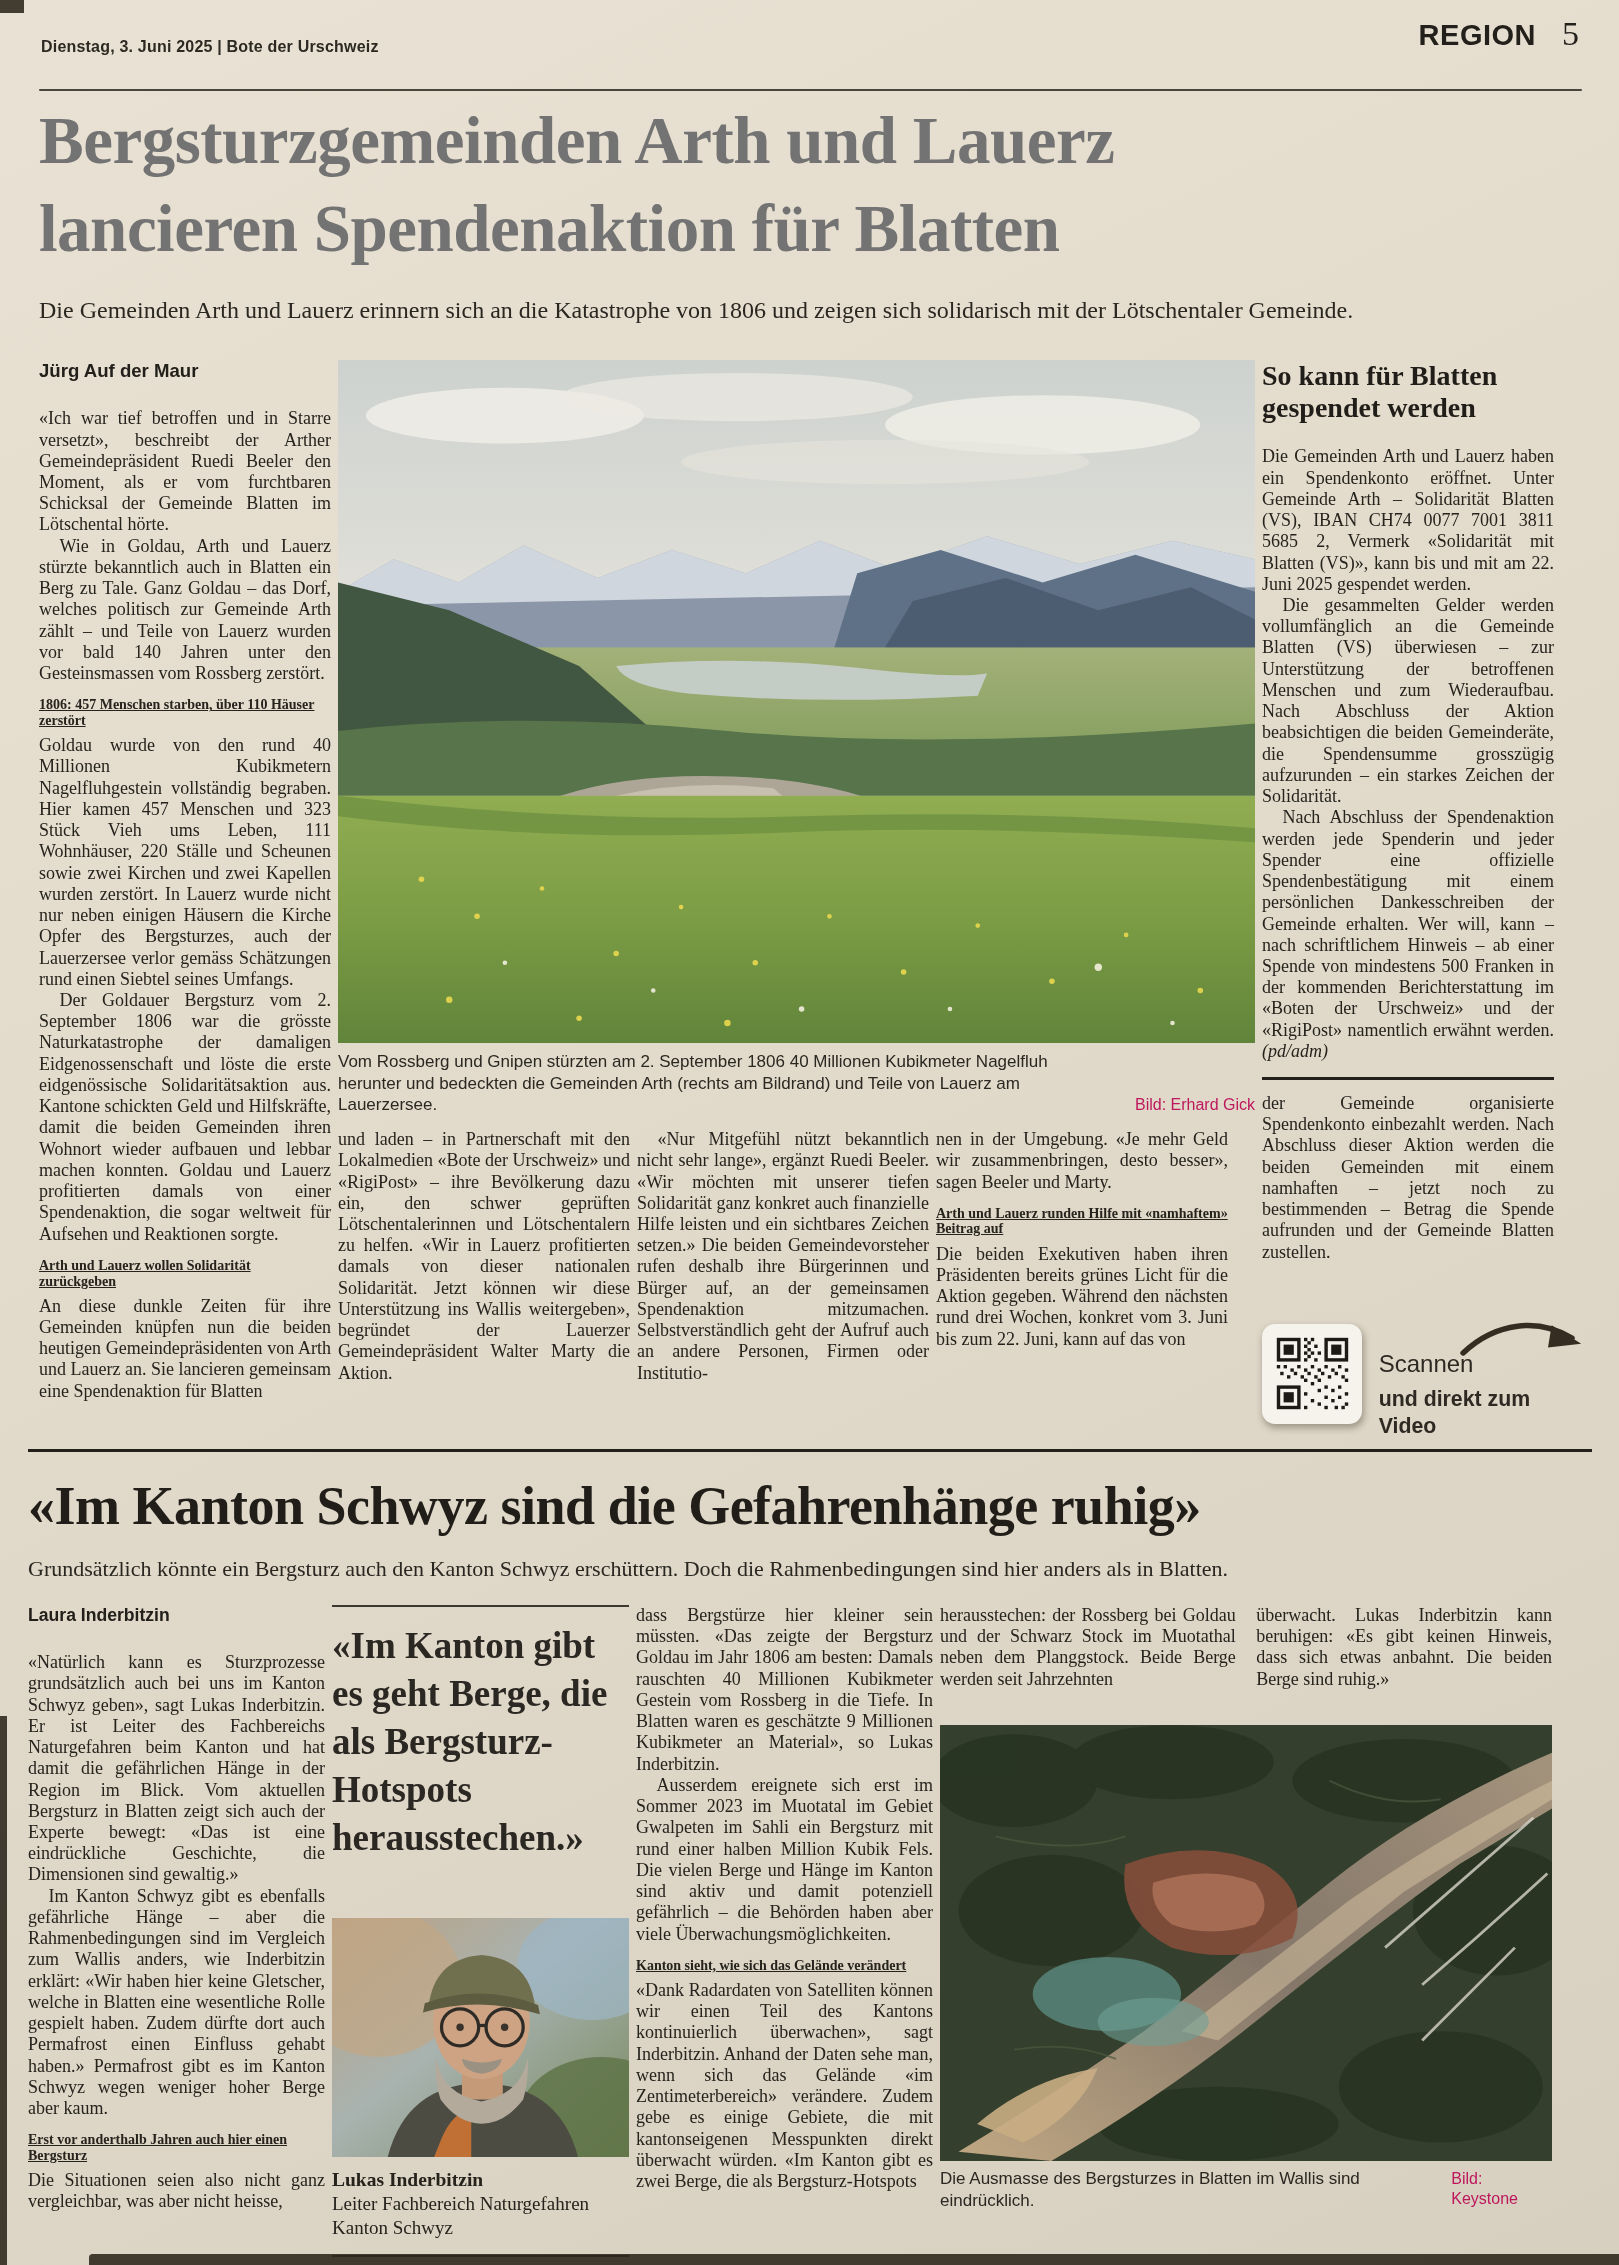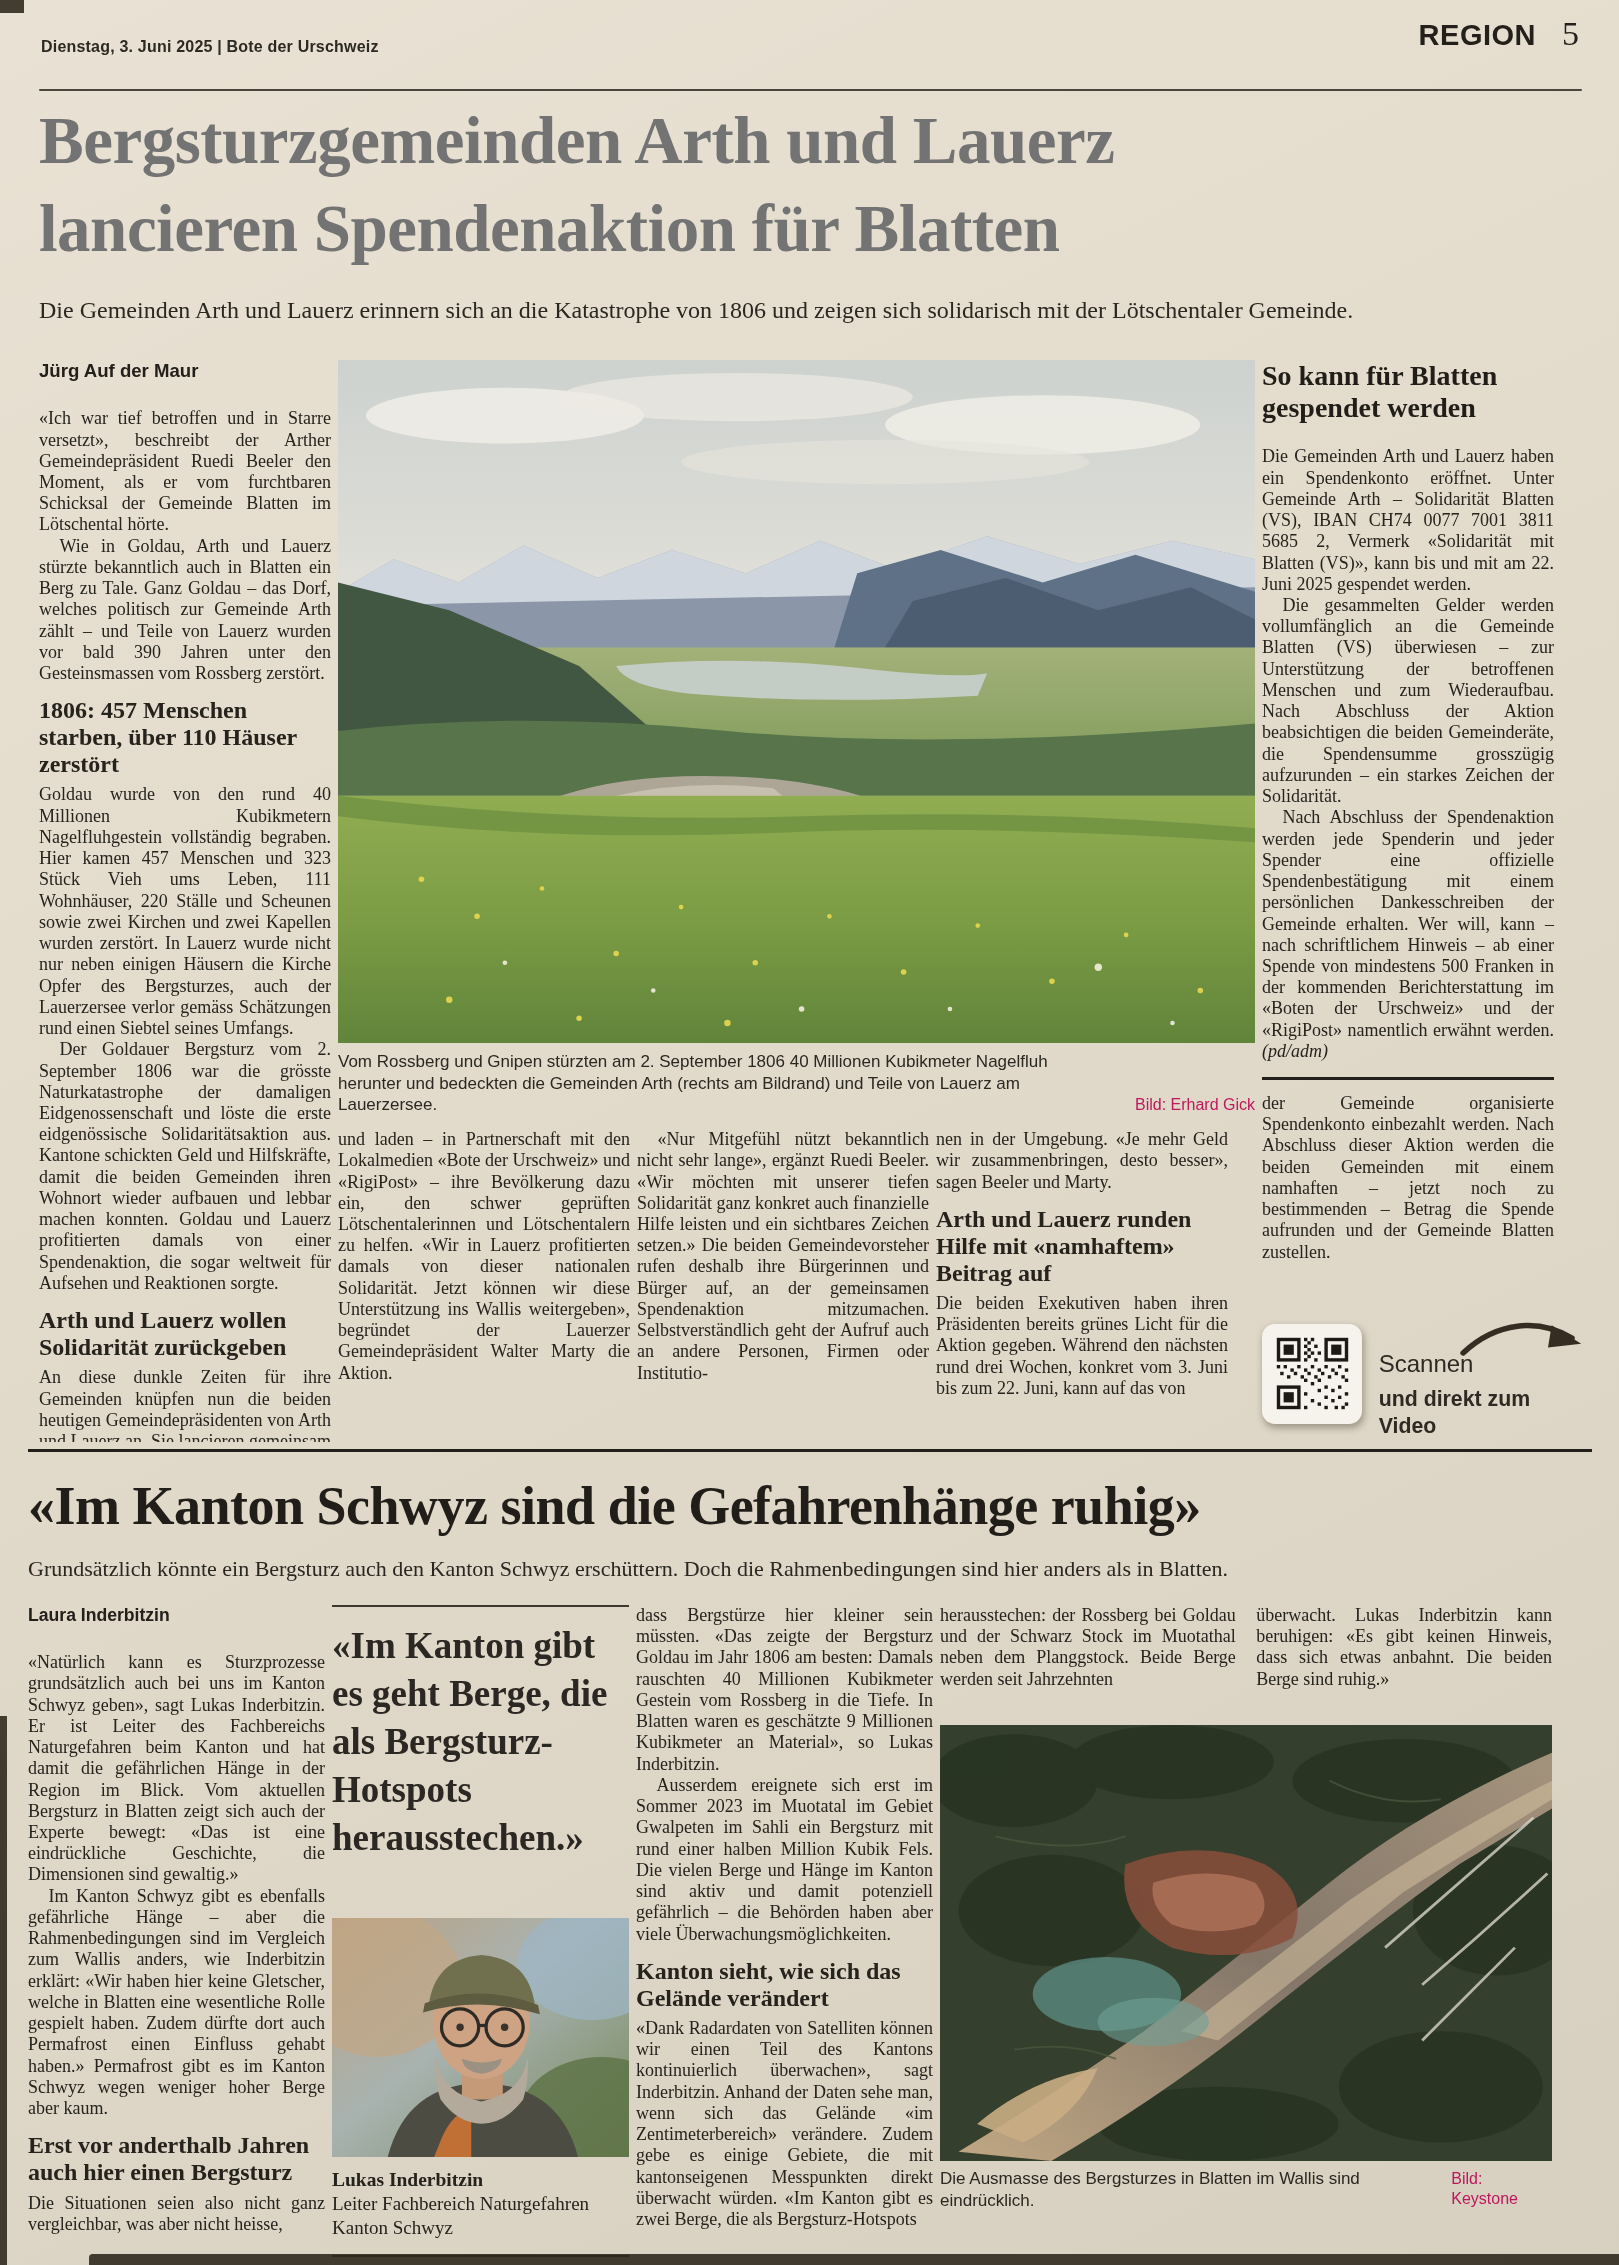--- a/index.html
+++ b/index.html
@@ -16,21 +16,21 @@
   .pagenum{font:400 34px/1 "Liberation Serif",serif;color:#23201b;margin-left:26px;}
   .top-rule{height:1.9px;background:#4a453c;border-radius:1.9px;}
   
   .h1{font:700 67px/1.32 "Liberation Serif",serif;color:#737373;letter-spacing:-0.5px;}
   .lead{font:400 24px/1.25 "Liberation Serif",serif;color:#2a2620;}
   .cols{display:flex;gap:7px;}
   .col{width:292px;flex:0 0 292px;}
   .bodytext{font:400 18px/1.18 "Liberation Serif",serif;text-align:justify;color:#26231d;}
   .bodytext p{margin:0;}
   .bodytext p.indent{text-indent:20.4px;}
-  .subhead{font-weight:700;font-size:24px;line-height:1.12;margin:13px 0 6.5px;text-align:left;}
+  .subhead{font-weight:700;font-size:14px;line-height:1.12;margin:13px 0 6.5px;text-align:left;text-decoration:underline;}
   .byline{font:700 18.6px/1.2 "Liberation Sans",sans-serif;color:#23201b;margin-bottom:26px;}
   .photo-frame{overflow:hidden;background:#9aa39b;}
   .caption{font:400 17px/1.28 "Liberation Sans",sans-serif;color:#2b2822;}
   .credit{font:400 16px/1.2 "Liberation Sans",sans-serif;color:#be185d;}
   .boxtitle{font:700 28px/1.15 "Liberation Serif",serif;color:#211e19;margin:0 0 22px;}
   .black-rule{height:2.8px;background:#23201b;}
   .thin-rule{height:1.9px;background:#3c3830;}
   
   .h2{font:700 54px/1.1 "Liberation Serif",serif;color:#211e19;letter-spacing:-0.5px;}
   .lead2{font:400 22px/1.25 "Liberation Serif",serif;color:#2a2620;}
@@ -58,21 +58,21 @@
 <div class="abs top-rule" style="left:39px;top:89px;width:1543px;"></div>
 
 <div class="abs h1" style="left:39px;top:96px;width:1336px;">Bergsturzgemeinden Arth und Lauerz lancieren Spendenaktion für Blatten</div>
 <div class="abs lead" style="left:39px;top:295px;width:1503px;">Die Gemeinden Arth und Lauerz erinnern sich an die Katastrophe von 1806 und zeigen sich solidarisch mit der Lötschentaler Gemeinde.</div>
 
 <div class="abs cols" style="left:39px;top:360px;width:1543px;height:1082px;overflow:hidden;">
 
   <div class="col bodytext">
     <div class="byline">Jürg Auf der Maur</div>
     <p>«Ich war tief betroffen und in Starre versetzt», beschreibt der Arther Gemeindepräsident Ruedi Beeler den Moment, als er vom furchtbaren Schicksal der Gemeinde Blatten im Lötschental hörte.</p>
-    <p class="indent">Wie in Goldau, Arth und Lauerz stürzte bekanntlich auch in Blatten ein Berg zu Tale. Ganz Goldau – das Dorf, welches politisch zur Gemeinde Arth zählt – und Teile von Lauerz wurden vor bald 390 Jahren unter den Gesteinsmassen vom Rossberg zerstört.</p>
+    <p class="indent">Wie in Goldau, Arth und Lauerz stürzte bekanntlich auch in Blatten ein Berg zu Tale. Ganz Goldau – das Dorf, welches politisch zur Gemeinde Arth zählt – und Teile von Lauerz wurden vor bald 140 Jahren unter den Gesteinsmassen vom Rossberg zerstört.</p>
     <div class="subhead">1806: 457 Menschen starben, über 110 Häuser zerstört</div>
     <p>Goldau wurde von den rund 40 Millionen Kubikmetern Nagelfluhgestein vollständig begraben. Hier kamen 457 Menschen und 323 Stück Vieh ums Leben, 111 Wohnhäuser, 220 Ställe und Scheunen sowie zwei Kirchen und zwei Kapellen wurden zerstört. In Lauerz wurde nicht nur neben einigen Häusern die Kirche Opfer des Bergsturzes, auch der Lauerzersee verlor gemäss Schätzungen rund einen Siebtel seines Umfangs.</p>
     <p class="indent">Der Goldauer Bergsturz vom 2. September 1806 war die grösste Naturkatastrophe der damaligen Eidgenossenschaft und löste die erste eidgenössische Solidaritätsaktion aus. Kantone schickten Geld und Hilfskräfte, damit die beiden Gemeinden ihren Wohnort wieder aufbauen und lebbar machen konnten. Goldau und Lauerz profitierten damals von einer Spendenaktion, die sogar weltweit für Aufsehen und Reaktionen sorgte.</p>
     <div class="subhead">Arth und Lauerz wollen Solidarität zurückgeben</div>
     <p>An diese dunkle Zeiten für ihre Gemeinden knüpfen nun die beiden heutigen Gemeindepräsidenten von Arth und Lauerz an. Sie lancieren gemeinsam eine Spendenaktion für Blatten</p>
   </div>
 
   <div style="width:917px;flex:0 0 917px;display:flex;flex-direction:column;">
     <div class="photo-frame" style="width:917px;height:688px;">
       <svg width="917" height="688" viewBox="0 0 989 742" preserveAspectRatio="none">

